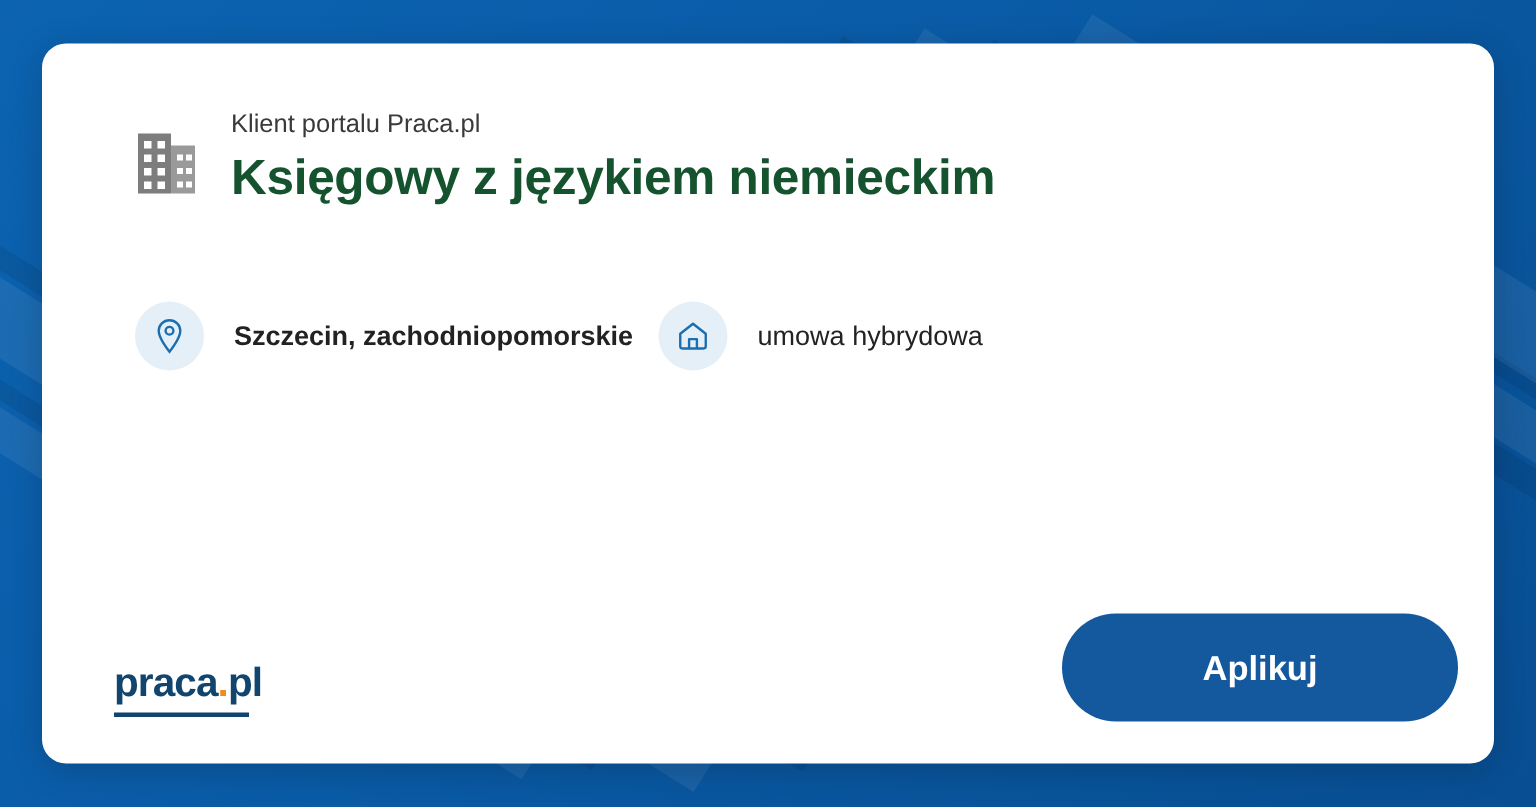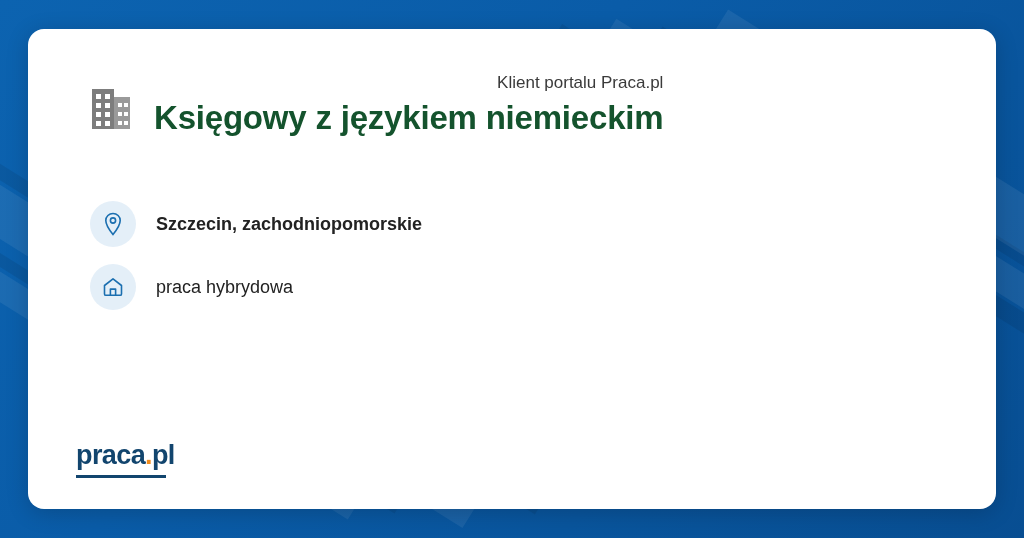--- a/index.html
+++ b/index.html
@@ -55,21 +55,20 @@
 
   
   .header {
     position: absolute;
     left: 62px;
     top: 22px;
     right: 40px;
     display: flex;
     align-items: flex-start;
     gap: 22px;
-    text-align: right;
   }
   .company-icon {
     width: 42px;
     height: 48px;
     flex: 0 0 auto;
     margin-top: 32px;
   }
   .header-text { padding-top: 22px; }
   .kicker {
     font-size: 17px;
@@ -86,21 +85,20 @@
     margin: 0;
     letter-spacing: -0.2px;
   }
 
   
   .details {
     position: absolute;
     left: 62px;
     top: 172px;
     display: flex;
-    flex-direction: column;
     gap: 17px;
   }
   .detail-row {
     display: flex;
     align-items: center;
     gap: 20px;
   }
   .detail-icon {
     width: 46px;
     height: 46px;
@@ -210,26 +208,27 @@
         <span class="detail-label strong">Szczecin, zachodniopomorskie</span>
       </div>
 
       <div class="detail-row">
         <span class="detail-icon">
           <svg width="22" height="22" viewBox="0 0 22 22" xmlns="http://www.w3.org/2000/svg">
             <path d="M2.5 9.5 11 2.8l8.5 6.7v8.4a1.4 1.4 0 0 1-1.4 1.4H3.9a1.4 1.4 0 0 1-1.4-1.4z" fill="none" stroke="#1b6fb0" stroke-width="1.6" stroke-linejoin="round"></path>
             <path d="M8.4 19.3v-6.2h5.2v6.2" fill="none" stroke="#1b6fb0" stroke-width="1.6" stroke-linejoin="round"></path>
           </svg>
         </span>
-        <span class="detail-label">praca hybrydowa</span>
+        <span class="detail-label">umowa hybrydowa</span>
       </div>
 
 
     </div>
 
     <div class="logo">
       <span>praca</span><span class="dot">.</span><span>pl</span>
     </div>
     <div class="logo-underline"></div>
 
+    <button class="apply-button">Aplikuj</button>
 
   </div>
 </div>
 
 </body></html>

